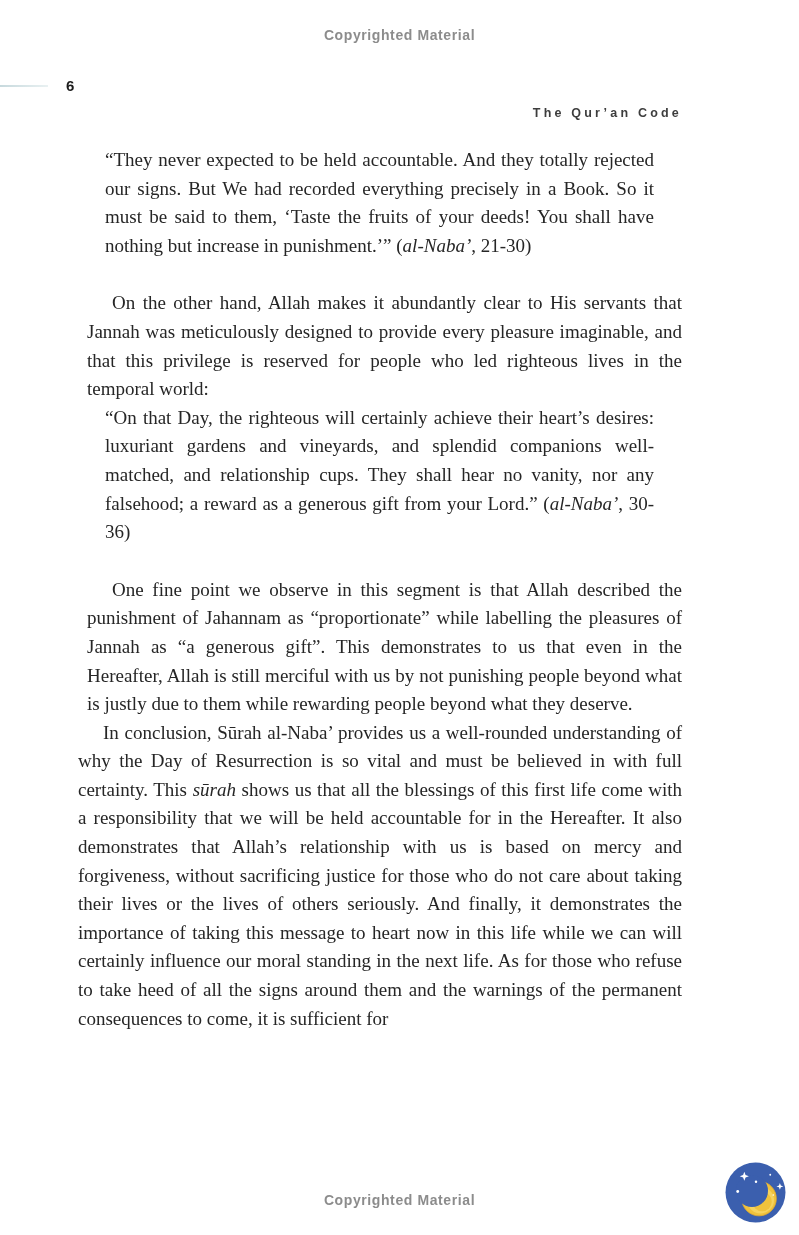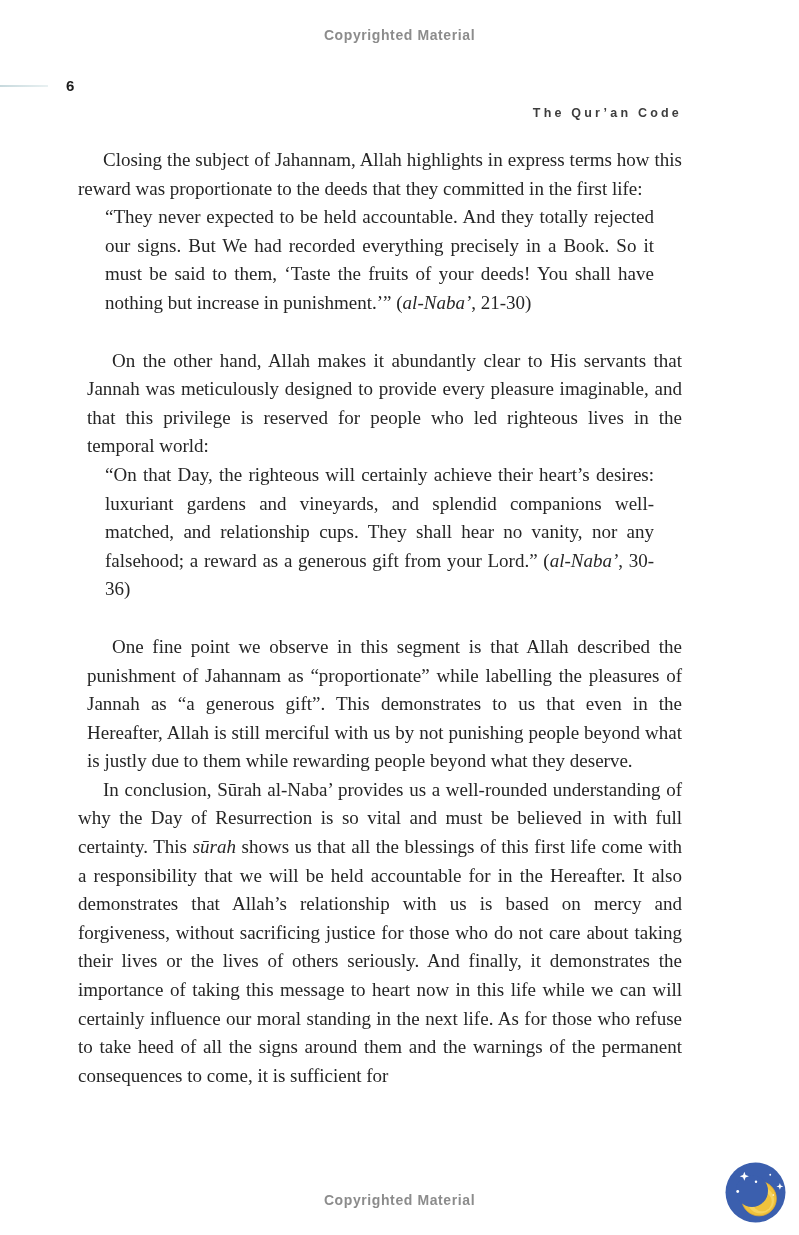--- a/index.html
+++ b/index.html
@@ -87,21 +87,20 @@
   <div class="copyright top">Copyrighted Material</div>
 
   <div class="pagehead">
     <span class="rule"></span>
     <span class="pagenum">6</span>
     <span class="runtitle">The Qur’an Code</span>
   </div>
 
   <main class="text-block">
 
-    <p class="para">Closing the subject of Jahannam, Allah highlights in express terms how this reward was proportionate to the deeds that they committed in the first life:</p>
 
     <blockquote class="quote"><span>“They never expected to be held accountable. And they totally rejected our signs. But We had recorded everything precisely in a Book. So it must be said to them, ‘Taste the fruits of your deeds! You shall have nothing but increase in punishment.’” (</span><i>al-Naba’</i><span>, 21-30)</span></blockquote>
 
     <p class="para mt">On the other hand, Allah makes it abundantly clear to His servants that Jannah was meticulously designed to provide every pleasure imaginable, and that this privilege is reserved for people who led righteous lives in the temporal world:</p>
 
     <blockquote class="quote"><span>“On that Day, the righteous will certainly achieve their heart’s desires: luxuriant gardens and vineyards, and splendid companions well-matched, and relationship cups. They shall hear no vanity, nor any falsehood; a reward as a generous gift from your Lord.” (</span><i>al-Naba’</i><span>, 30-36)</span></blockquote>
 
     <p class="para mt">One fine point we observe in this segment is that Allah described the punishment of Jahannam as “proportionate” while labelling the pleasures of Jannah as “a generous gift”. This demonstrates to us that even in the Hereafter, Allah is still merciful with us by not punishing people beyond what is justly due to them while rewarding people beyond what they deserve.</p>
 
     <p class="para"><span>In conclusion, Sūrah al-Naba’ provides us a well-rounded understanding of why the Day of Resurrection is so vital and must be believed in with full certainty. This </span><i>sūrah</i><span> shows us that all the blessings of this first life come with a responsibility that we will be held accountable for in the Hereafter. It also demonstrates that Allah’s relationship with us is based on mercy and forgiveness, without sacrificing justice for those who do not care about taking their lives or the lives of others seriously. And finally, it demonstrates the importance of taking this message to heart now in this life while we can will certainly influence our moral standing in the next life. As for those who refuse to take heed of all the signs around them and the warnings of the permanent consequences to come, it is sufficient for</span></p>

